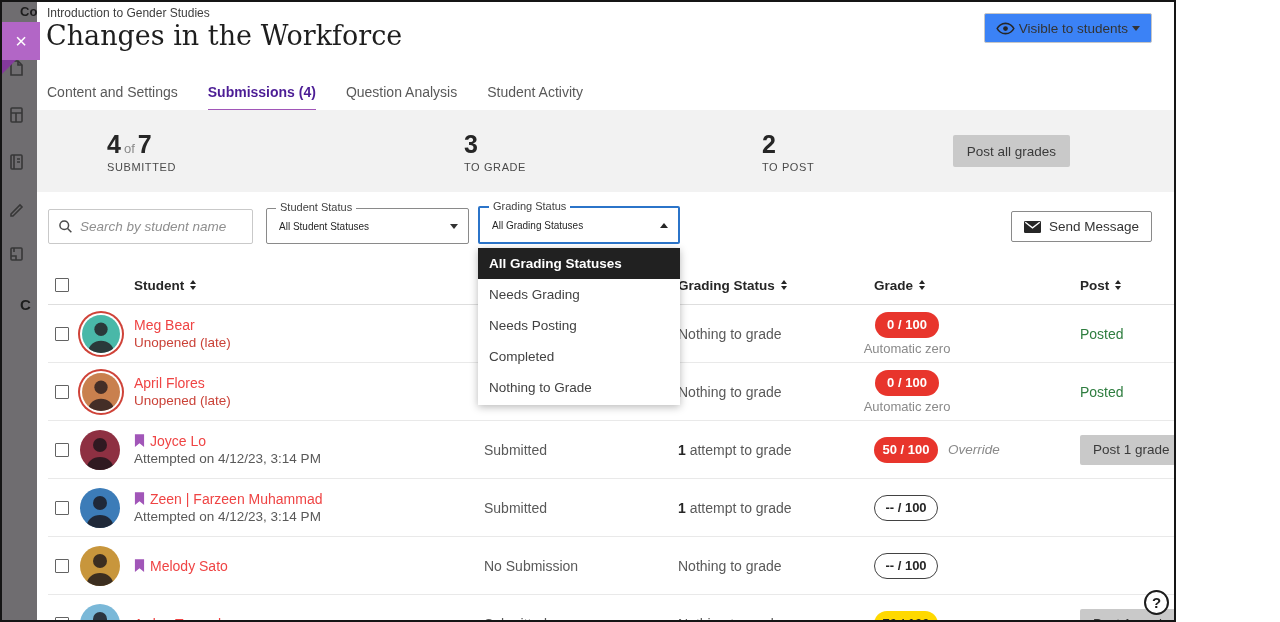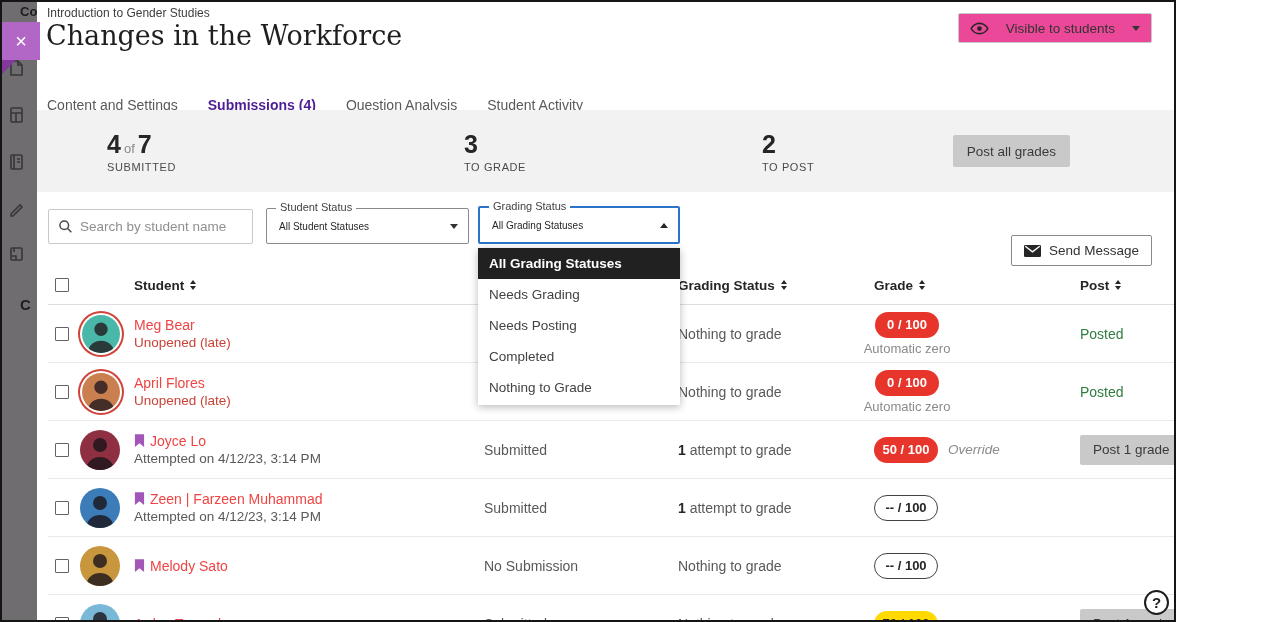--- a/index.html
+++ b/index.html
@@ -17,53 +17,53 @@
   .side-icon svg { width:18px; height:18px; stroke:#2e2e2e; fill:none; stroke-width:1.6; }
   .close-btn { position:absolute; left:0; top:20px; width:38px; height:38px; background:#b266c6; color:#fff;
                font-size:20px; line-height:38px; text-align:center; cursor:pointer; z-index:6; border:none; }
   .close-fold { position:absolute; left:0; top:58px; width:0; height:0; z-index:6;
                border-left:14px solid #83399c; border-bottom:14px solid transparent; }
 
   
   .header { position:absolute; left:35px; top:0; right:0; height:68px; background:#fff; }
   .breadcrumb { position:absolute; left:10px; top:4px; font-size:12px; color:#3d3d3d; }
   .page-title { position:absolute; left:9px; top:18px; font-family:"DejaVu Serif", serif; font-size:27px; font-weight:400; color:#1e1e1e; }
-  .visibility-btn { position:absolute; right:22px; top:11px; height:30px; display:flex; align-items:center; gap:17px;
-                    padding:0 11px; border:1px solid #c6c6c6; border-radius:2px; background:#ec4899; font-size:13.5px; color:#333; cursor:pointer; }
+  .visibility-btn { position:absolute; right:22px; top:11px; height:30px; display:flex; align-items:center; gap:4px;
+                    padding:0 11px; border:1px solid #c6c6c6; border-radius:2px; background:#3b82f6; font-size:13.5px; color:#333; cursor:pointer; }
   .caret-down { width:0; height:0; border-left:4.5px solid transparent; border-right:4.5px solid transparent; border-top:5px solid #333; }
   .caret-up { width:0; height:0; border-left:4.5px solid transparent; border-right:4.5px solid transparent; border-bottom:5px solid #262626; }
 
   
-  .tabbar { position:absolute; left:35px; top:84px; right:0; height:40px; border-bottom:1px solid #e3e3e3; display:flex; gap:30px; padding-left:10px; }
+  .tabbar { position:absolute; left:35px; top:71px; right:0; height:40px; border-bottom:1px solid #e3e3e3; display:flex; gap:30px; padding-left:10px; }
   .tab { font-size:14px; color:#595959; line-height:38px; cursor:pointer; border-bottom:3px solid transparent; }
   .tab.active { color:#4c1d95; font-weight:bold; border-bottom:3px solid #a156b8; }
 
   
   .statsbar { position:absolute; left:35px; top:108px; right:0; height:82px; background:#f2f2f2; }
   .stat { position:absolute; top:20px; }
   .stat-submitted { left:70px; } .stat-grade { left:427px; } .stat-post { left:725px; }
   .stat .nums { font-size:25px; font-weight:bold; color:#262626; }
   .stat .nums .of { font-size:13px; font-weight:normal; color:#8a8a8a; padding:0 3px;text-align:center; }
   .stat .lbl { font-size:11px; color:#4a4a4a; letter-spacing:.6px; margin-top:2px; }
   .gray-btn { background:#c9c9c9; border:none; border-radius:2px; color:#3a3a3a; font-size:13.5px; cursor:pointer; font-family:inherit; }
   .post-all { position:absolute; right:104px; top:25px; height:32px; padding:0 14px; }
 
   
   .search-box { position:absolute; left:46px; top:207px; width:205px; height:35px; border:1px solid #c9c9c9; border-radius:2px;
                 display:flex; align-items:center; padding:0 9px; gap:7px; background:#fff; }
-  .search-box input { border:none; outline:none; flex:1; font-size:13.5px; font-family:inherit; color:#262626; min-width:0; }
+  .search-box input { border:none; outline:none; flex:1; font-size:13.5px; font-family:inherit; color:#262626; min-width:0;font-style:italic; }
   .search-box input::placeholder { color:#8f8f8f; }
   .select-box { position:absolute; background:#fff; border-radius:2px; display:flex; align-items:center; justify-content:space-between;
                 padding:0 10px 0 12px; cursor:pointer; }
   .select-box .legend { position:absolute; top:-8px; left:9px; background:#fff; padding:0 4px; font-size:11px; color:#424242; }
   .select-box .value { font-size:10px; color:#262626; }
   .student-select { left:264px; top:206px; width:203px; height:36px; border:1px solid #8a8a8a; }
   .grading-select { left:476px; top:204px; width:202px; height:38px; border:2px solid #2b74c9; }
   .send-msg { position:absolute; right:22px; top:209px; height:31px; display:flex; align-items:center; gap:8px; padding:0 12px;
-              border:1px solid #8a8a8a; border-radius:2px; background:#fff; font-size:13.5px; color:#333; cursor:pointer; font-family:inherit;margin-top:24px; }
+              border:1px solid #8a8a8a; border-radius:2px; background:#fff; font-size:13.5px; color:#333; cursor:pointer; font-family:inherit; }
 
   
   .dropdown { position:absolute; left:476px; top:246px; width:202px; background:#fff; z-index:10;
               box-shadow:0 2px 8px rgba(0,0,0,.28); padding-bottom:2px; }
   .dd-item { height:31px; line-height:31px; padding-left:11px; font-size:13.5px; color:#424242; cursor:pointer; }
   .dd-item.selected { background:#212121; color:#fff; font-weight:bold; }
 
   
   .table { position:absolute; left:46px; top:264px; width:1212px; }
   .trow { display:grid; grid-template-columns:26px 54px 356px 194px 196px 200px 146px 40px; align-items:center; }

